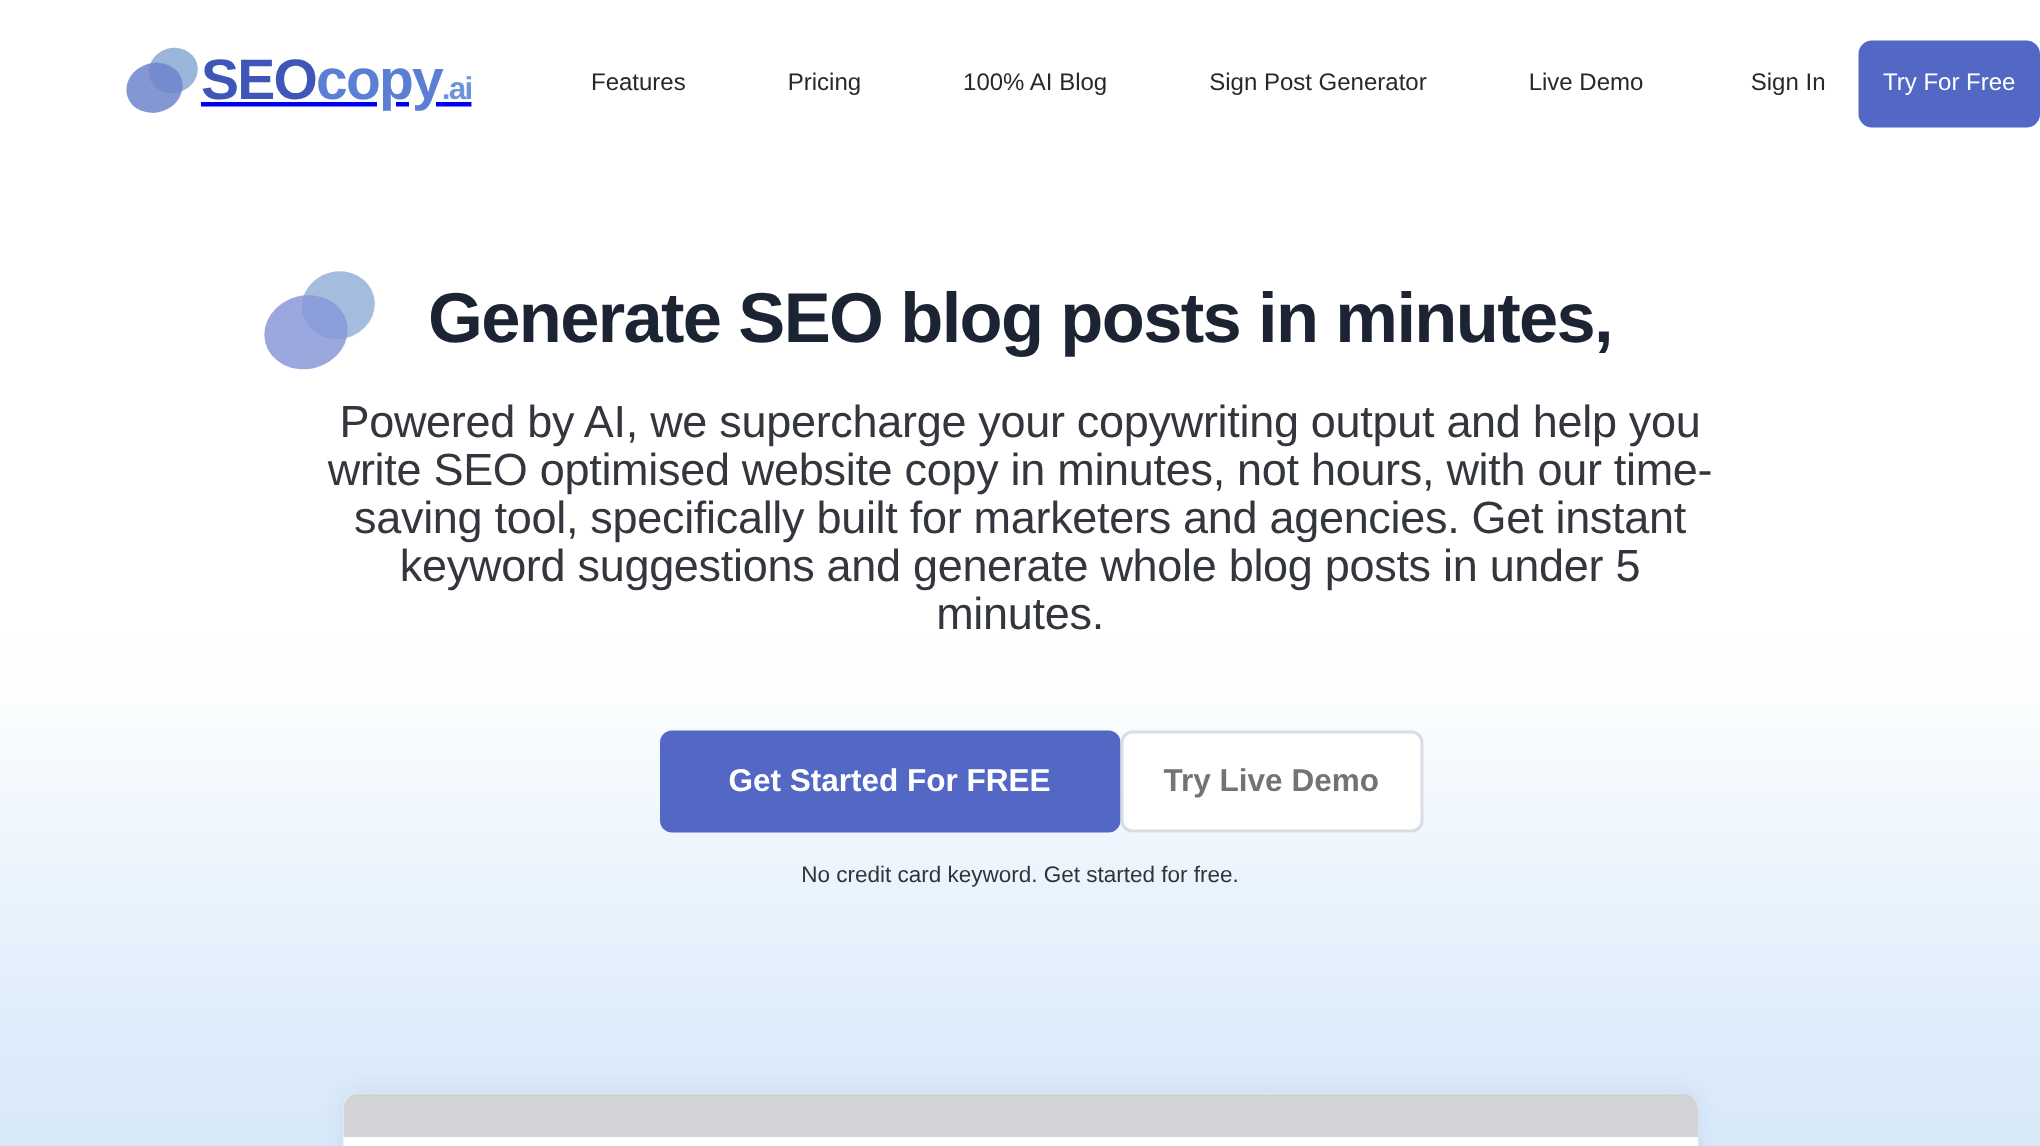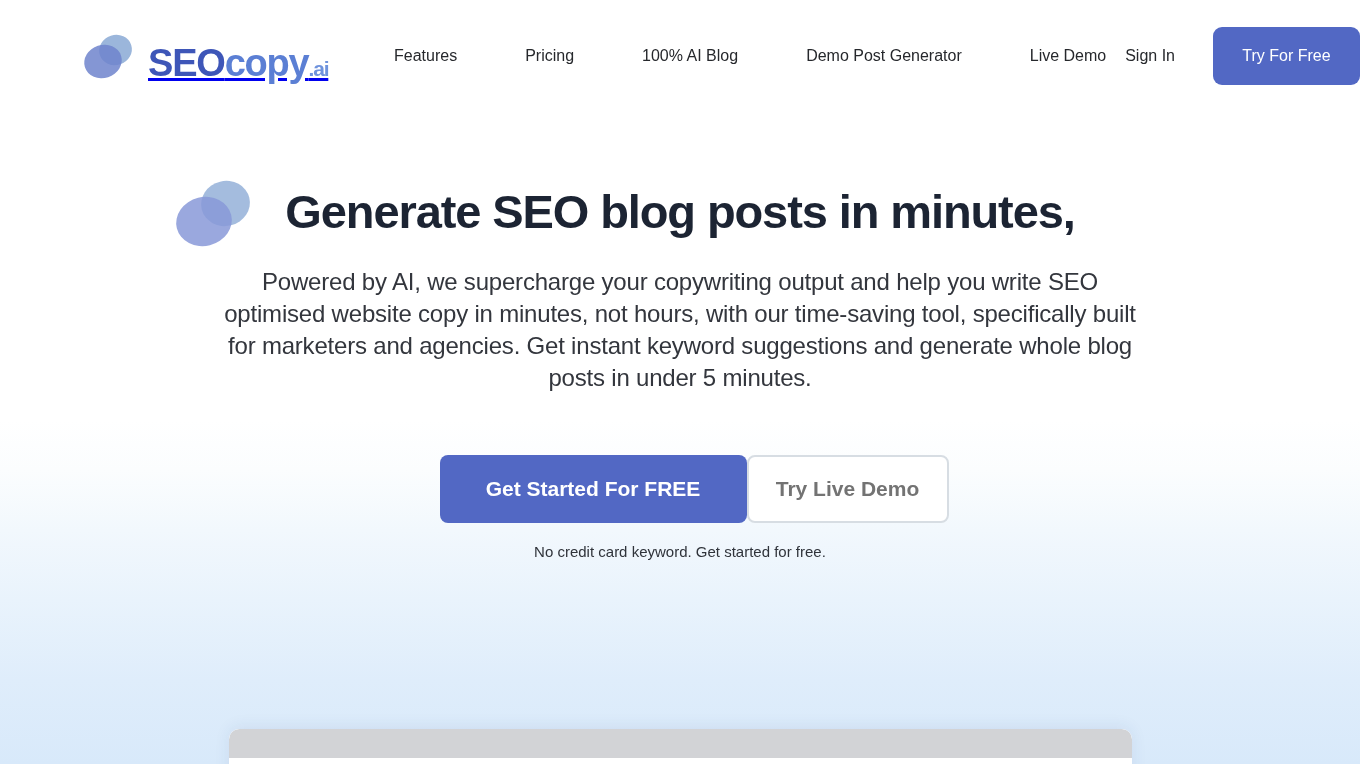--- a/index.html
+++ b/index.html
@@ -30,21 +30,21 @@
     width:1360px; height:111px;
     background:#ffffff;
     z-index:5;
   }
   .header-inner {
     position:relative;
     width:1360px; height:111px;
   }
   .logo {
     position:absolute; left:80px; top:26px;
-    display:flex; align-items:flex-end; gap:18px;
+    display:flex; align-items:center; gap:4px;
     height:56px;
   }
   .logo-mark { position:relative; width:50px; height:50px; flex:0 0 auto; }
   .logo-mark .e1 {
     position:absolute; left:19px; top:3px;
     width:33px; height:30px; border-radius:50%;
     background:#93b0d8; opacity:.92;
     transform:rotate(-18deg);
   }
   .logo-mark .e2 {
@@ -72,29 +72,29 @@
     color:#26282c;
     font-size:16px;
     text-decoration:none;
     padding:0 34px;
     white-space:nowrap;
   }
 
   .header-right {
     position:absolute; right:80px; top:0;
     height:111px;
-    display:flex; align-items:center; gap:16px;justify-content:center;
+    display:flex; align-items:center; gap:0;justify-content:center;
   }
   .signin {
     color:#26282c; font-size:16px; text-decoration:none;
     padding:0 22px; white-space:nowrap;
   }
   .btn-try-free {
     display:flex; align-items:center; justify-content:center;
-    width:147px; height:58px;
+    width:121px; height:58px;
     margin-right:-80px;
     background:#5268c4;
     color:#ffffff;
     font-size:16px;
     border:none; border-radius:9px;
     cursor:pointer;
     white-space:nowrap;
     font-family:"Liberation Sans", sans-serif;
   }
 
@@ -133,21 +133,21 @@
     font-size:47px;
     line-height:56px;
     font-weight:bold;
     letter-spacing:-1.1px;
     color:#1c2433;
   }
   h1.hero-title .l2 { color:#6b7386; }
 
   p.hero-sub {
     width:940px; margin:26px auto 0;
-    font-size:24px;
+    font-size:30px;
     line-height:32px;
     color:#33363d;
     letter-spacing:-0.2px;
   }
 
   .cta-row {
     display:flex; justify-content:center; align-items:center;
     margin-top:61px;
     padding-left:28px;
   }
@@ -208,21 +208,21 @@
           <span class="e1"></span>
           <span class="e2"></span>
         </span>
         <span class="logo-type"><span class="logo-seo">SEO</span><span class="logo-copy">copy</span><span class="logo-ai">.ai</span></span>
       </a>
 
       <nav class="nav">
         <a href="#">Features</a>
         <a href="#">Pricing</a>
         <a href="#">100% AI Blog</a>
-        <a href="#">Demo Post Generator</a>
+        <a href="#">Sign Post Generator</a>
         <a href="#">Live Demo</a>
       </nav>
 
       <div class="header-right">
         <a class="signin" href="#">Sign In</a>
         <button class="btn-try-free">Try For Free</button>
       </div>
 
     </div>
   </header>

